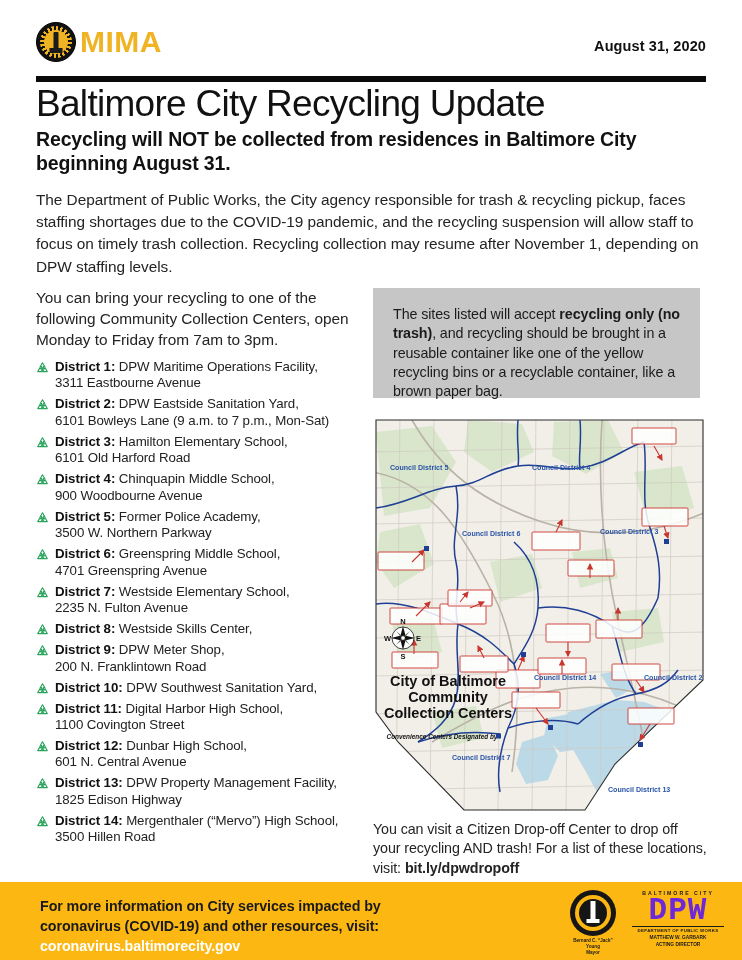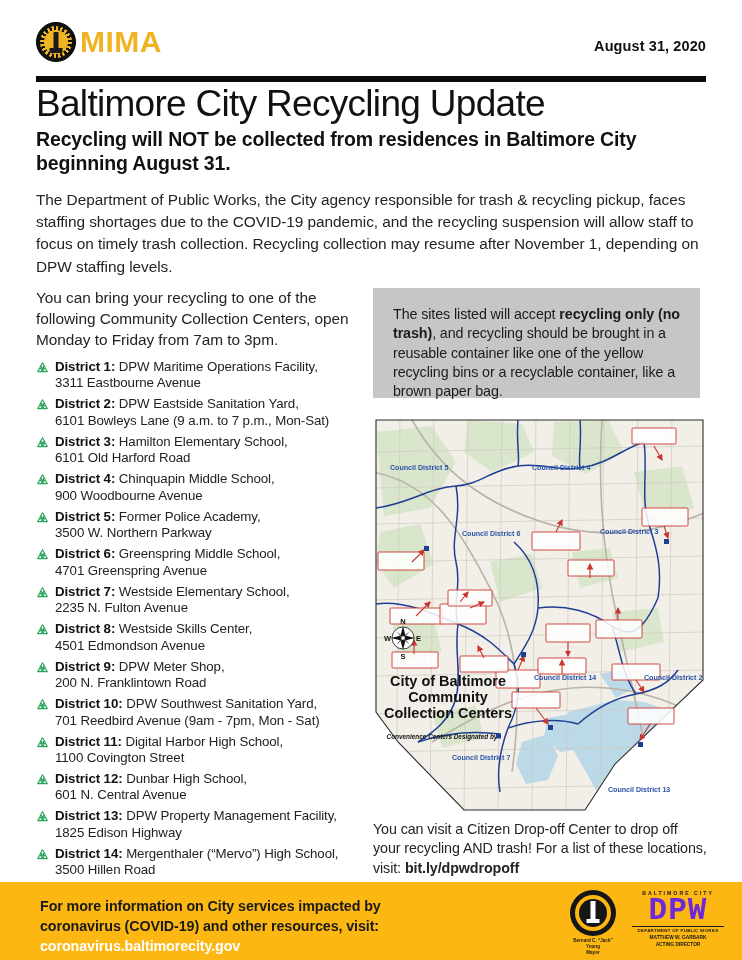--- a/index.html
+++ b/index.html
@@ -403,35 +403,35 @@
               <path d="M3.2 19.6 L7.5 12.3 L8.9 14.6 L11 13.4 L12.6 16.1 L10.4 17.3 L11.8 19.6 Z"></path>
               <path d="M20.8 19.6 L12.4 19.6 L13.8 17.3 L11.6 16.1 L13.2 13.4 L15.4 14.6 L16.8 12.3 Z"></path>
             </g>
           </svg><span class="district-name">District 7:</span><span> Westside Elementary School,</span><span class="district-addr">2235 N. Fulton Avenue</span></li>
         <li class="district-item"><svg class="recycle-icon" viewBox="0 0 24 24">
             <g fill="none" stroke="#2aa35c" stroke-width="2.1" stroke-linejoin="round">
               <path d="M12 3.2 L16.3 10.5 L13.6 10.5 L13.6 13 L10.4 13 L10.4 10.5 L7.7 10.5 Z"></path>
               <path d="M3.2 19.6 L7.5 12.3 L8.9 14.6 L11 13.4 L12.6 16.1 L10.4 17.3 L11.8 19.6 Z"></path>
               <path d="M20.8 19.6 L12.4 19.6 L13.8 17.3 L11.6 16.1 L13.2 13.4 L15.4 14.6 L16.8 12.3 Z"></path>
             </g>
-          </svg><span class="district-name">District 8:</span><span> Westside Skills Center,</span><span class="district-addr">4501 Edmondson Avenue</span></li>
+          </svg><span class="district-name">District 8:</span><span> Westside Skills Center,</span></li>
         <li class="district-item"><svg class="recycle-icon" viewBox="0 0 24 24">
             <g fill="none" stroke="#2aa35c" stroke-width="2.1" stroke-linejoin="round">
               <path d="M12 3.2 L16.3 10.5 L13.6 10.5 L13.6 13 L10.4 13 L10.4 10.5 L7.7 10.5 Z"></path>
               <path d="M3.2 19.6 L7.5 12.3 L8.9 14.6 L11 13.4 L12.6 16.1 L10.4 17.3 L11.8 19.6 Z"></path>
               <path d="M20.8 19.6 L12.4 19.6 L13.8 17.3 L11.6 16.1 L13.2 13.4 L15.4 14.6 L16.8 12.3 Z"></path>
             </g>
           </svg><span class="district-name">District 9:</span><span> DPW Meter Shop,</span><span class="district-addr">200 N. Franklintown Road</span></li>
         <li class="district-item"><svg class="recycle-icon" viewBox="0 0 24 24">
             <g fill="none" stroke="#2aa35c" stroke-width="2.1" stroke-linejoin="round">
               <path d="M12 3.2 L16.3 10.5 L13.6 10.5 L13.6 13 L10.4 13 L10.4 10.5 L7.7 10.5 Z"></path>
               <path d="M3.2 19.6 L7.5 12.3 L8.9 14.6 L11 13.4 L12.6 16.1 L10.4 17.3 L11.8 19.6 Z"></path>
               <path d="M20.8 19.6 L12.4 19.6 L13.8 17.3 L11.6 16.1 L13.2 13.4 L15.4 14.6 L16.8 12.3 Z"></path>
             </g>
-          </svg><span class="district-name">District 10:</span><span> DPW Southwest Sanitation Yard,</span><span class="district-addr">701 Reedbird Avenue (9am - 7pm, Mon - Sat)</span></li>
+          </svg><span class="district-name">District 10:</span><span> DPW Southwest Sanitation Yard,</span></li>
         <li class="district-item"><svg class="recycle-icon" viewBox="0 0 24 24">
             <g fill="none" stroke="#2aa35c" stroke-width="2.1" stroke-linejoin="round">
               <path d="M12 3.2 L16.3 10.5 L13.6 10.5 L13.6 13 L10.4 13 L10.4 10.5 L7.7 10.5 Z"></path>
               <path d="M3.2 19.6 L7.5 12.3 L8.9 14.6 L11 13.4 L12.6 16.1 L10.4 17.3 L11.8 19.6 Z"></path>
               <path d="M20.8 19.6 L12.4 19.6 L13.8 17.3 L11.6 16.1 L13.2 13.4 L15.4 14.6 L16.8 12.3 Z"></path>
             </g>
           </svg><span class="district-name">District 11:</span><span> Digital Harbor High School,</span><span class="district-addr">1100 Covington Street</span></li>
         <li class="district-item"><svg class="recycle-icon" viewBox="0 0 24 24">
             <g fill="none" stroke="#2aa35c" stroke-width="2.1" stroke-linejoin="round">
               <path d="M12 3.2 L16.3 10.5 L13.6 10.5 L13.6 13 L10.4 13 L10.4 10.5 L7.7 10.5 Z"></path>

